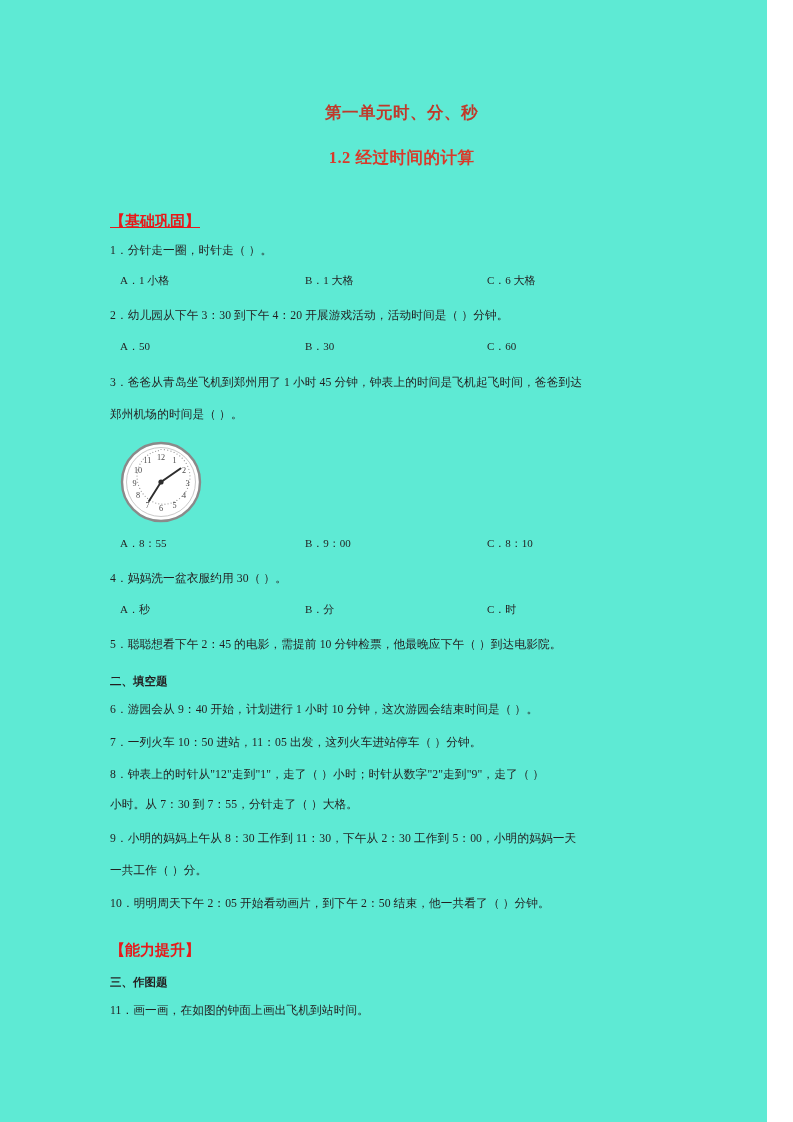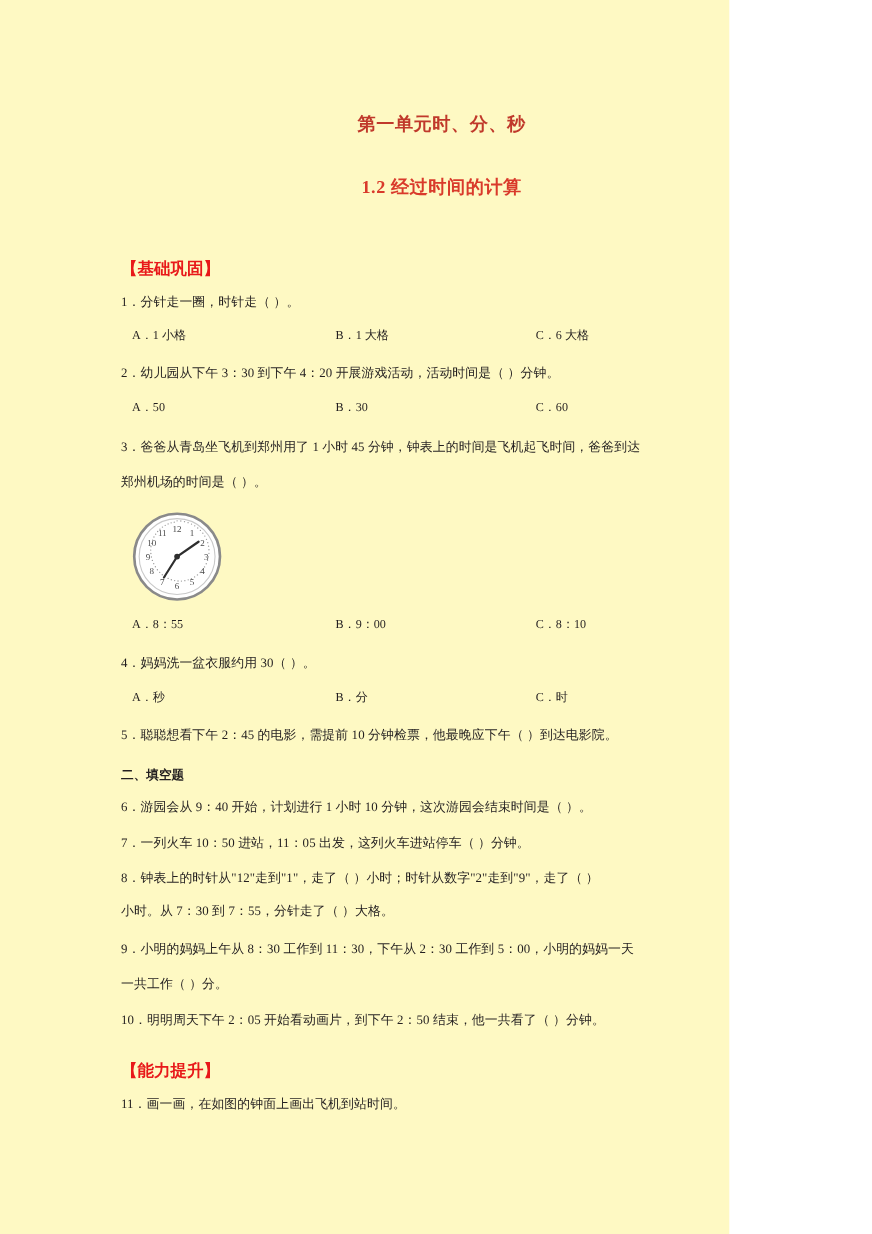--- a/index.html
+++ b/index.html
@@ -6,23 +6,23 @@
     margin: 0;
     padding: 0;
     background: #ffffff;
   }
   body {
     font-family: "Liberation Serif", "DejaVu Serif", serif;
     color: #231f20;
   }
   .page {
     position: relative;
-    width: 663px;
+    width: 767px;
     height: 1122px;
-    background: #fef9c3;
+    background: #5eead4;
     overflow: hidden;
     box-sizing: border-box;
   }
   .content {
     position: absolute;
     left: 110px;
     top: 0;
     width: 583px;
   }
 
@@ -38,35 +38,35 @@
     padding-top: 103px;
     line-height: 1.2;
   }
   .doc-subtitle {
     text-align: center;
     color: #d93a2b;
     font-family: "Liberation Serif", "DejaVu Serif", serif;
     font-weight: bold;
     font-size: 16.5px;
     letter-spacing: 0.5px;
-    margin: 12px;
+    margin: 0;
     padding-top: 25px;
     line-height: 1.2;
   }
 
   
   .section-head {
     color: #e8191a;
     font-family: "Liberation Sans", "DejaVu Sans", sans-serif;
     font-weight: bold;
     font-size: 15px;
     margin: 0;
     line-height: 1.2;
   }
-  .sec-basic { padding-top: 44px; }
+  .sec-basic { padding-top: 44px; text-decoration: underline; }
   .sec-improve { padding-top: 25px; }
 
   .subsection-head {
     font-family: "Liberation Sans", "DejaVu Sans", sans-serif;
     font-weight: bold;
     font-size: 11.5px;
     color: #231f20;
     margin: 0;
     line-height: 1.2;
   }
@@ -250,17 +250,18 @@
     <div class="q">8．钟表上的时针从"12"走到"1"，走了（          ）小时；时针从数字"2"走到"9"，走了（          ）</div>
     <div class="q tight">小时。从 7：30 到 7：55，分针走了（        ）大格。</div>
 
     <div class="q wrap">9．小明的妈妈上午从 8：30 工作到 11：30，下午从 2：30 工作到 5：00，小明的妈妈一天</div>
     <div class="q wrap tight">一共工作（        ）分。</div>
 
     <div class="q">10．明明周天下午 2：05 开始看动画片，到下午 2：50 结束，他一共看了（          ）分钟。</div>
 
     <div class="section-head sec-improve">【能力提升】</div>
 
+    <div class="subsection-head sub-c">三、作图题</div>
 
     <div class="q">11．画一画，在如图的钟面上画出飞机到站时间。</div>
 
   </div>
 </div>
 
 </body></html>

